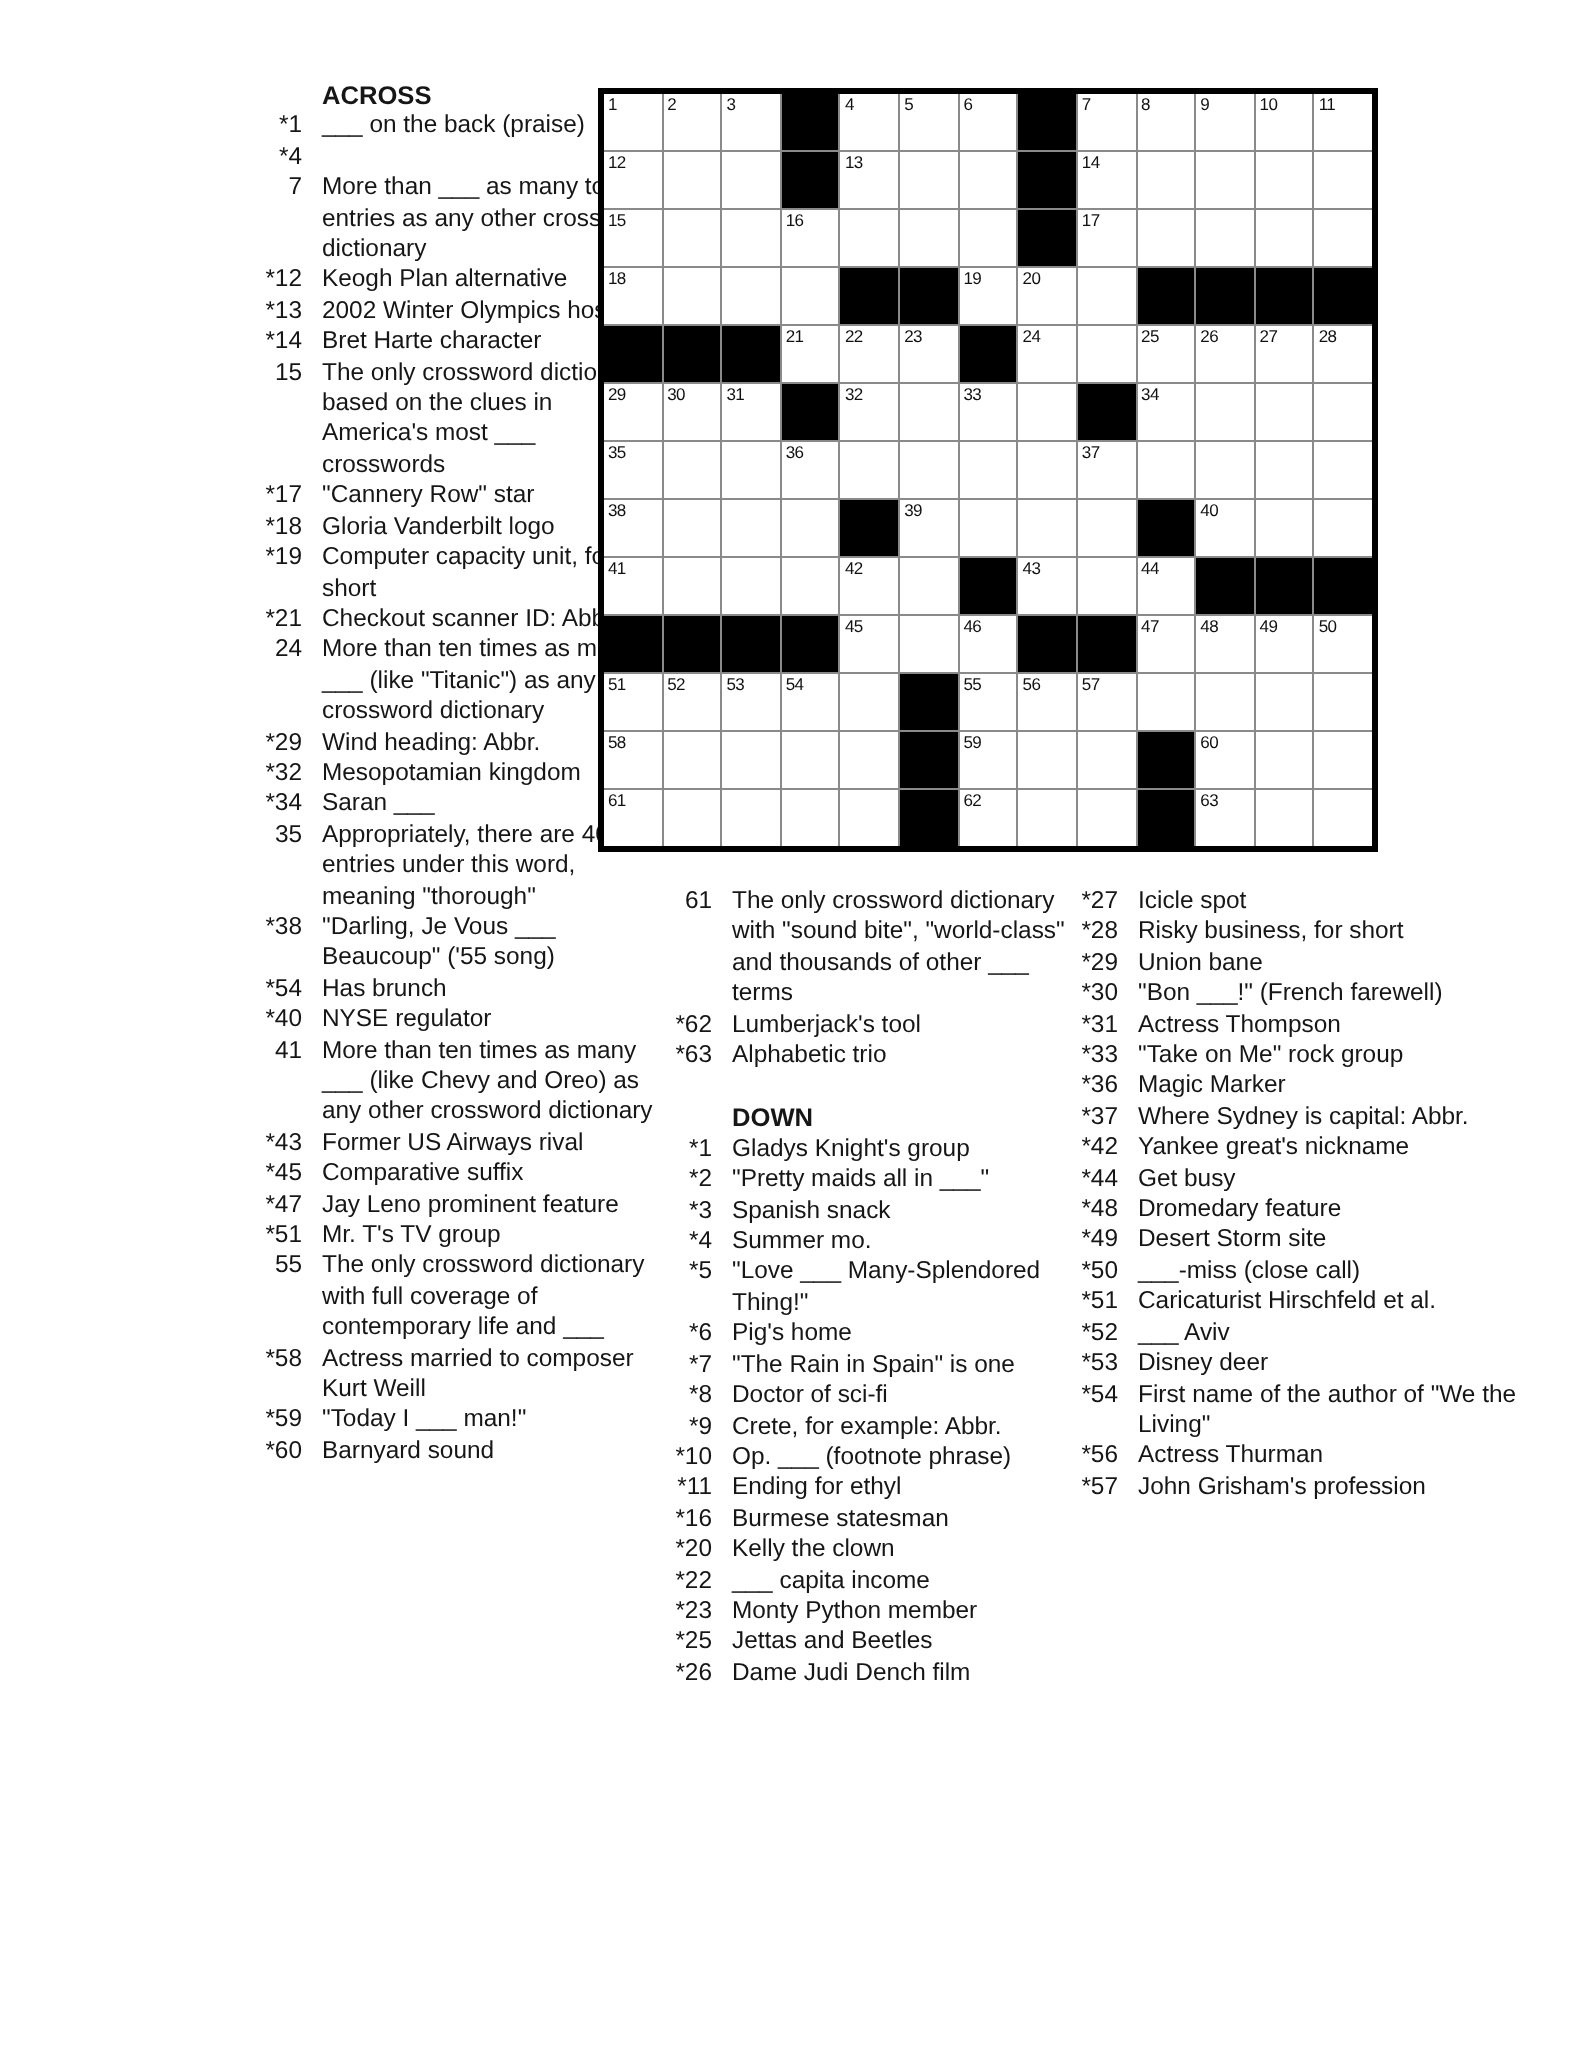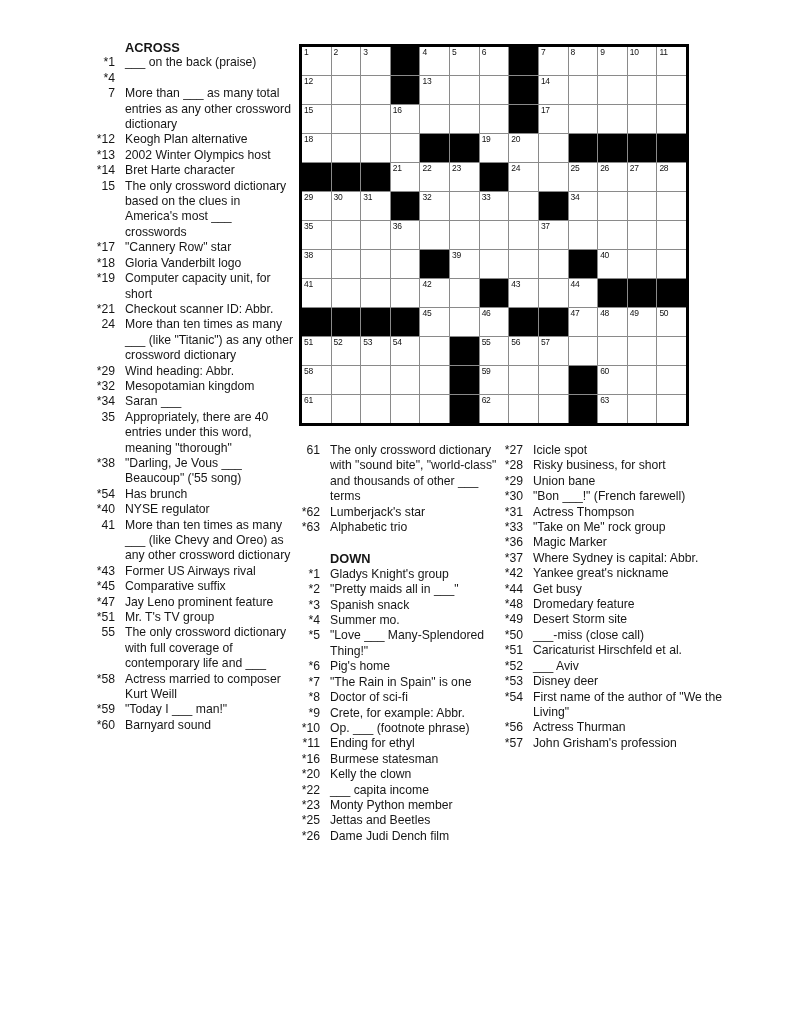--- a/index.html
+++ b/index.html
@@ -2,21 +2,21 @@
 <html><head>
 <meta charset="utf-8">
 <style>
   html,body{margin:0;padding:0;background:#e8e8e8;}
   .page{
     position:relative;width:791px;height:1024px;margin:0 auto;
     background:var(--bg,#fff);color:var(--ink,#161616);
     font-family:"Liberation Sans","DejaVu Sans",sans-serif;
     overflow:hidden;
   }
-  .clues{position:absolute;font-size:12.2px;line-height:15.4px;}
+  .clues{position:absolute;font-size:12.2px;line-height:15.4px;margin-left:36px;}
   #across-col{left:90px;top:40px;width:205px;}
   #mid-col{left:295px;top:443px;width:209px;}
   #right-col{left:498px;top:443px;width:231px;}
   .hdr{font-weight:bold;font-size:12.8px;line-height:15.4px;margin-left:35px;}
   #mid-col .down-hdr{margin-top:16px;}
   .clue{display:flex;align-items:flex-start;}
   .cnum{flex:none;width:25px;text-align:right;white-space:nowrap;}
   .ctext{flex:1;margin-left:10px;}
   
   .grid{
@@ -456,21 +456,21 @@
 
   <section class="clues" id="mid-col">
     <div>
 
     <div class="clue">
         <span class="cnum">61</span>
         <span class="ctext">The only crossword dic­tionary with "sound bite", "world-class" and thou­sands of other ___ terms</span>
       </div>
         <div class="clue">
         <span class="cnum">*62</span>
-        <span class="ctext">Lumberjack's star</span>
+        <span class="ctext">Lumberjack's tool</span>
       </div>
         <div class="clue">
         <span class="cnum">*63</span>
         <span class="ctext">Alphabetic trio</span>
       </div>
       </div>
     <div class="hdr down-hdr">DOWN</div>
     <div>
 
     <div class="clue">

